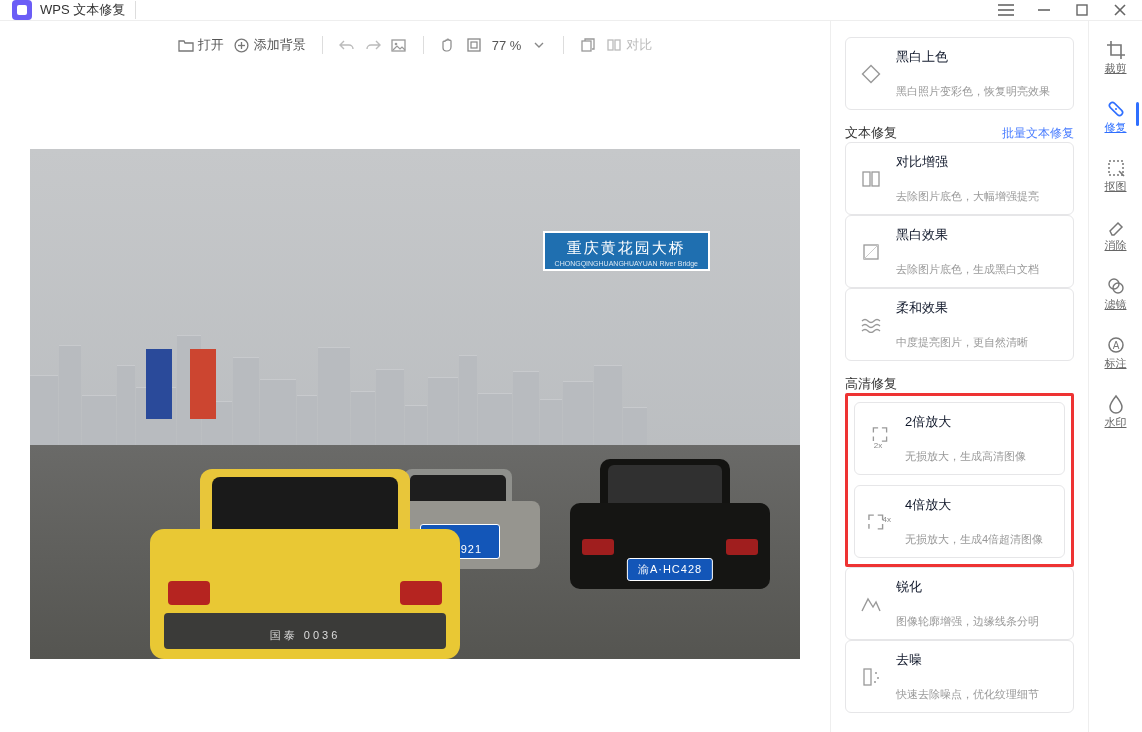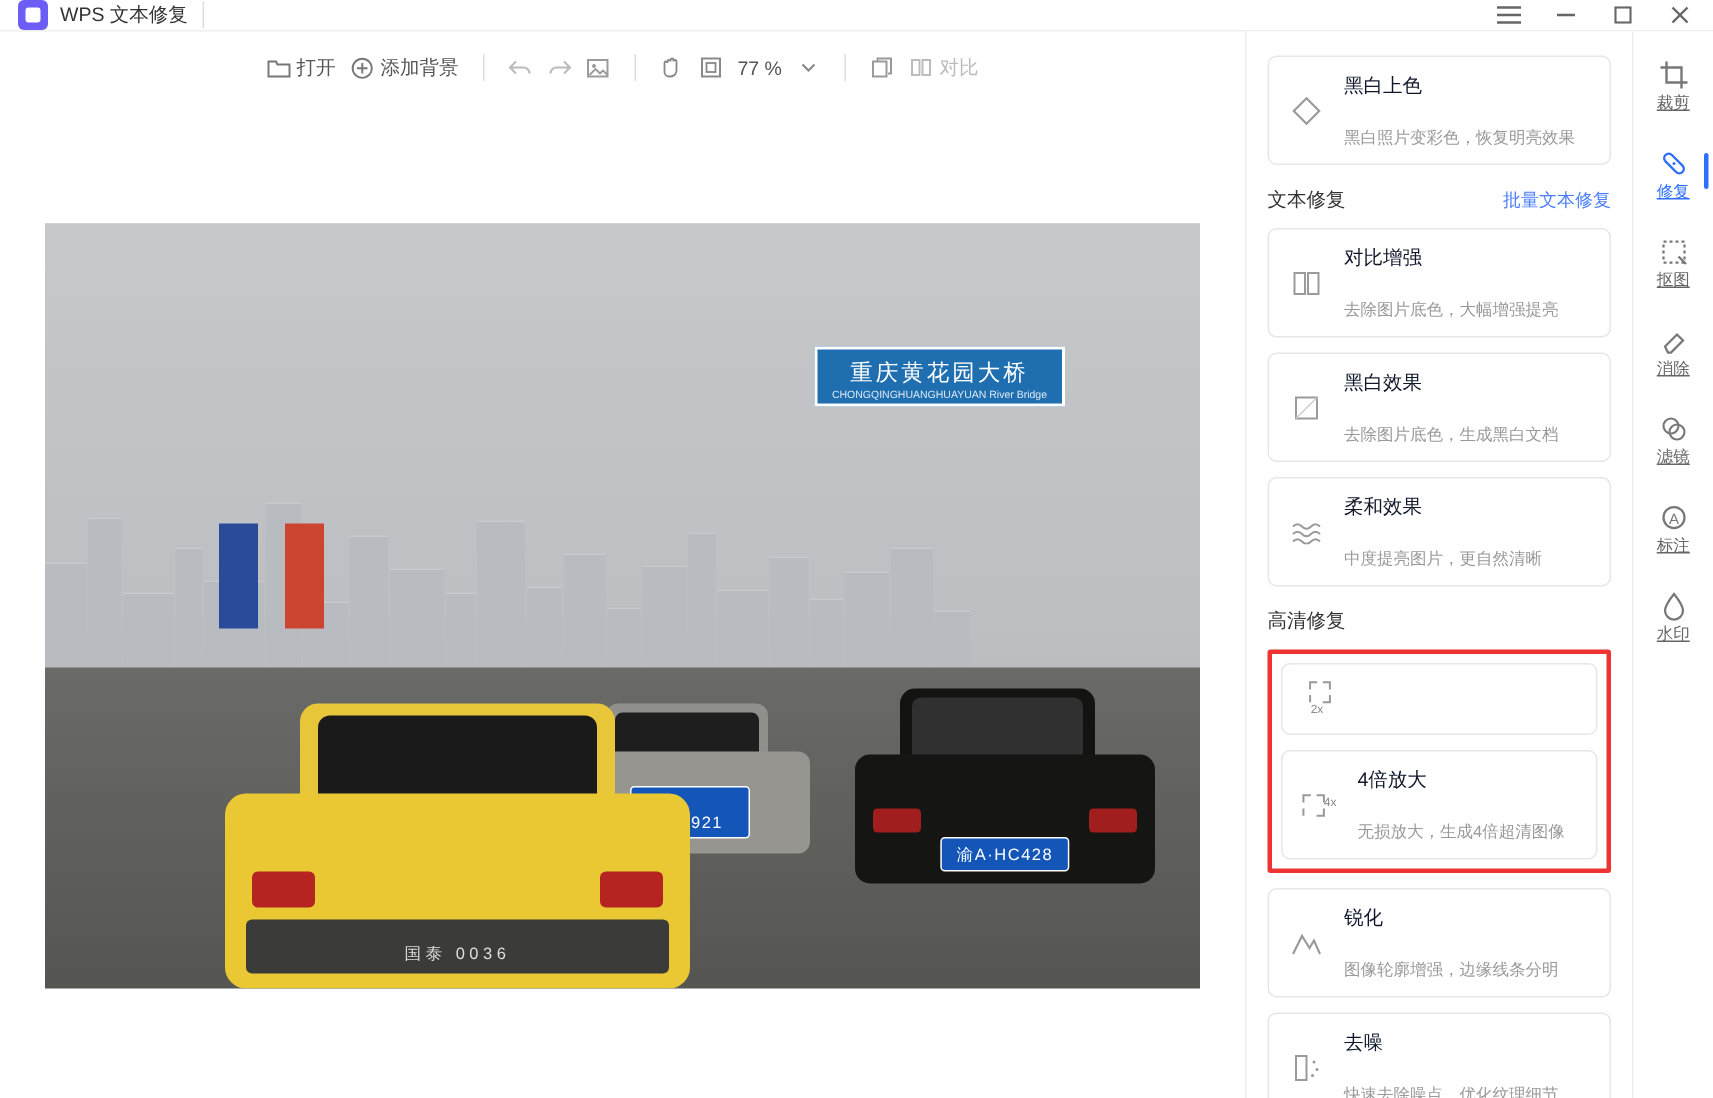--- a/index.html
+++ b/index.html
@@ -57,21 +57,21 @@
     .banner.b1 { left:116px; background:#2a4a9a;}
     .banner.b2 { left:160px; background:#cc4530;}
 
     
     .panel { width: 258px; background:#fff; border-left:1px solid #eee; padding:16px 14px 14px; display:flex; flex-direction:column; gap:14px; overflow:hidden;}
     .card { border:1px solid #e6e6e8; border-radius:6px; padding:10px 12px; display:flex; gap:12px; align-items:center; cursor:pointer;}
     .card-icon { width:26px; height:26px; display:flex; align-items:center; justify-content:center; color:#888;}
     .card-txt { flex:1;}
     .card-title { font-size:13px; color:#0f172a;}
     .card-desc { font-size:11px; color:#999; margin-top:18px;}
-    .section { display:flex; flex-direction:column; gap:10px;}
+    .section { display:flex; flex-direction:column; }
     .section-head { display:flex; justify-content:space-between; align-items:center; font-size:13px; color:#333;}
     .section-link { color:#4a7dff; font-size:12px;}
     .highlight-box { border:3px solid #e33; padding:6px; border-radius:2px; display:flex; flex-direction:column; gap:10px;}
     .btn-row { display:flex; gap:22px;padding-left:40px;}
     .btn { flex:1; height:34px; border-radius:4px; border:none; cursor:pointer; font-size:13px; color:#fff; display:flex; align-items:center; justify-content:center;}
     .btn-primary { background:#2f6fff;}
     .btn-primary.dk { background:#15803d;}
     .btn-caret { width:28px; flex:none; background:#2f6fff; display:flex; align-items:center; justify-content:center;}
 
     
@@ -326,20 +326,24 @@
           <span style="font-weight:500;">高清修复</span>
         </div>
         <div class="highlight-box">
           <div class="card">
             <div class="card-icon" style="flex-direction:column;align-items:center;">
               <svg width="18" height="18" viewBox="0 0 18 18">
                   <path d="M2 7V2h5M16 11v5h-5M11 2h5v5M2 16v-5" fill="none" stroke="#999" stroke-width="1.4"></path>
                 </svg>
               <span class="subicon">2x</span>
             </div>
+            <div class="card-txt">
+              <div class="card-title">2倍放大</div>
+              <div class="card-desc">无损放大，生成高清图像</div>
+            </div>
           </div>
           <div class="card">
             <div class="card-icon" style="flex-direction:row;">
               <svg width="18" height="18" viewBox="0 0 18 18">
                   <path d="M2 7V2h5M16 11v5h-5M11 2h5v5M2 16v-5" fill="none" stroke="#999" stroke-width="1.4"></path>
                 </svg>
               <span class="subicon">4x</span>
             </div>
             <div class="card-txt">
               <div class="card-title">4倍放大</div>

